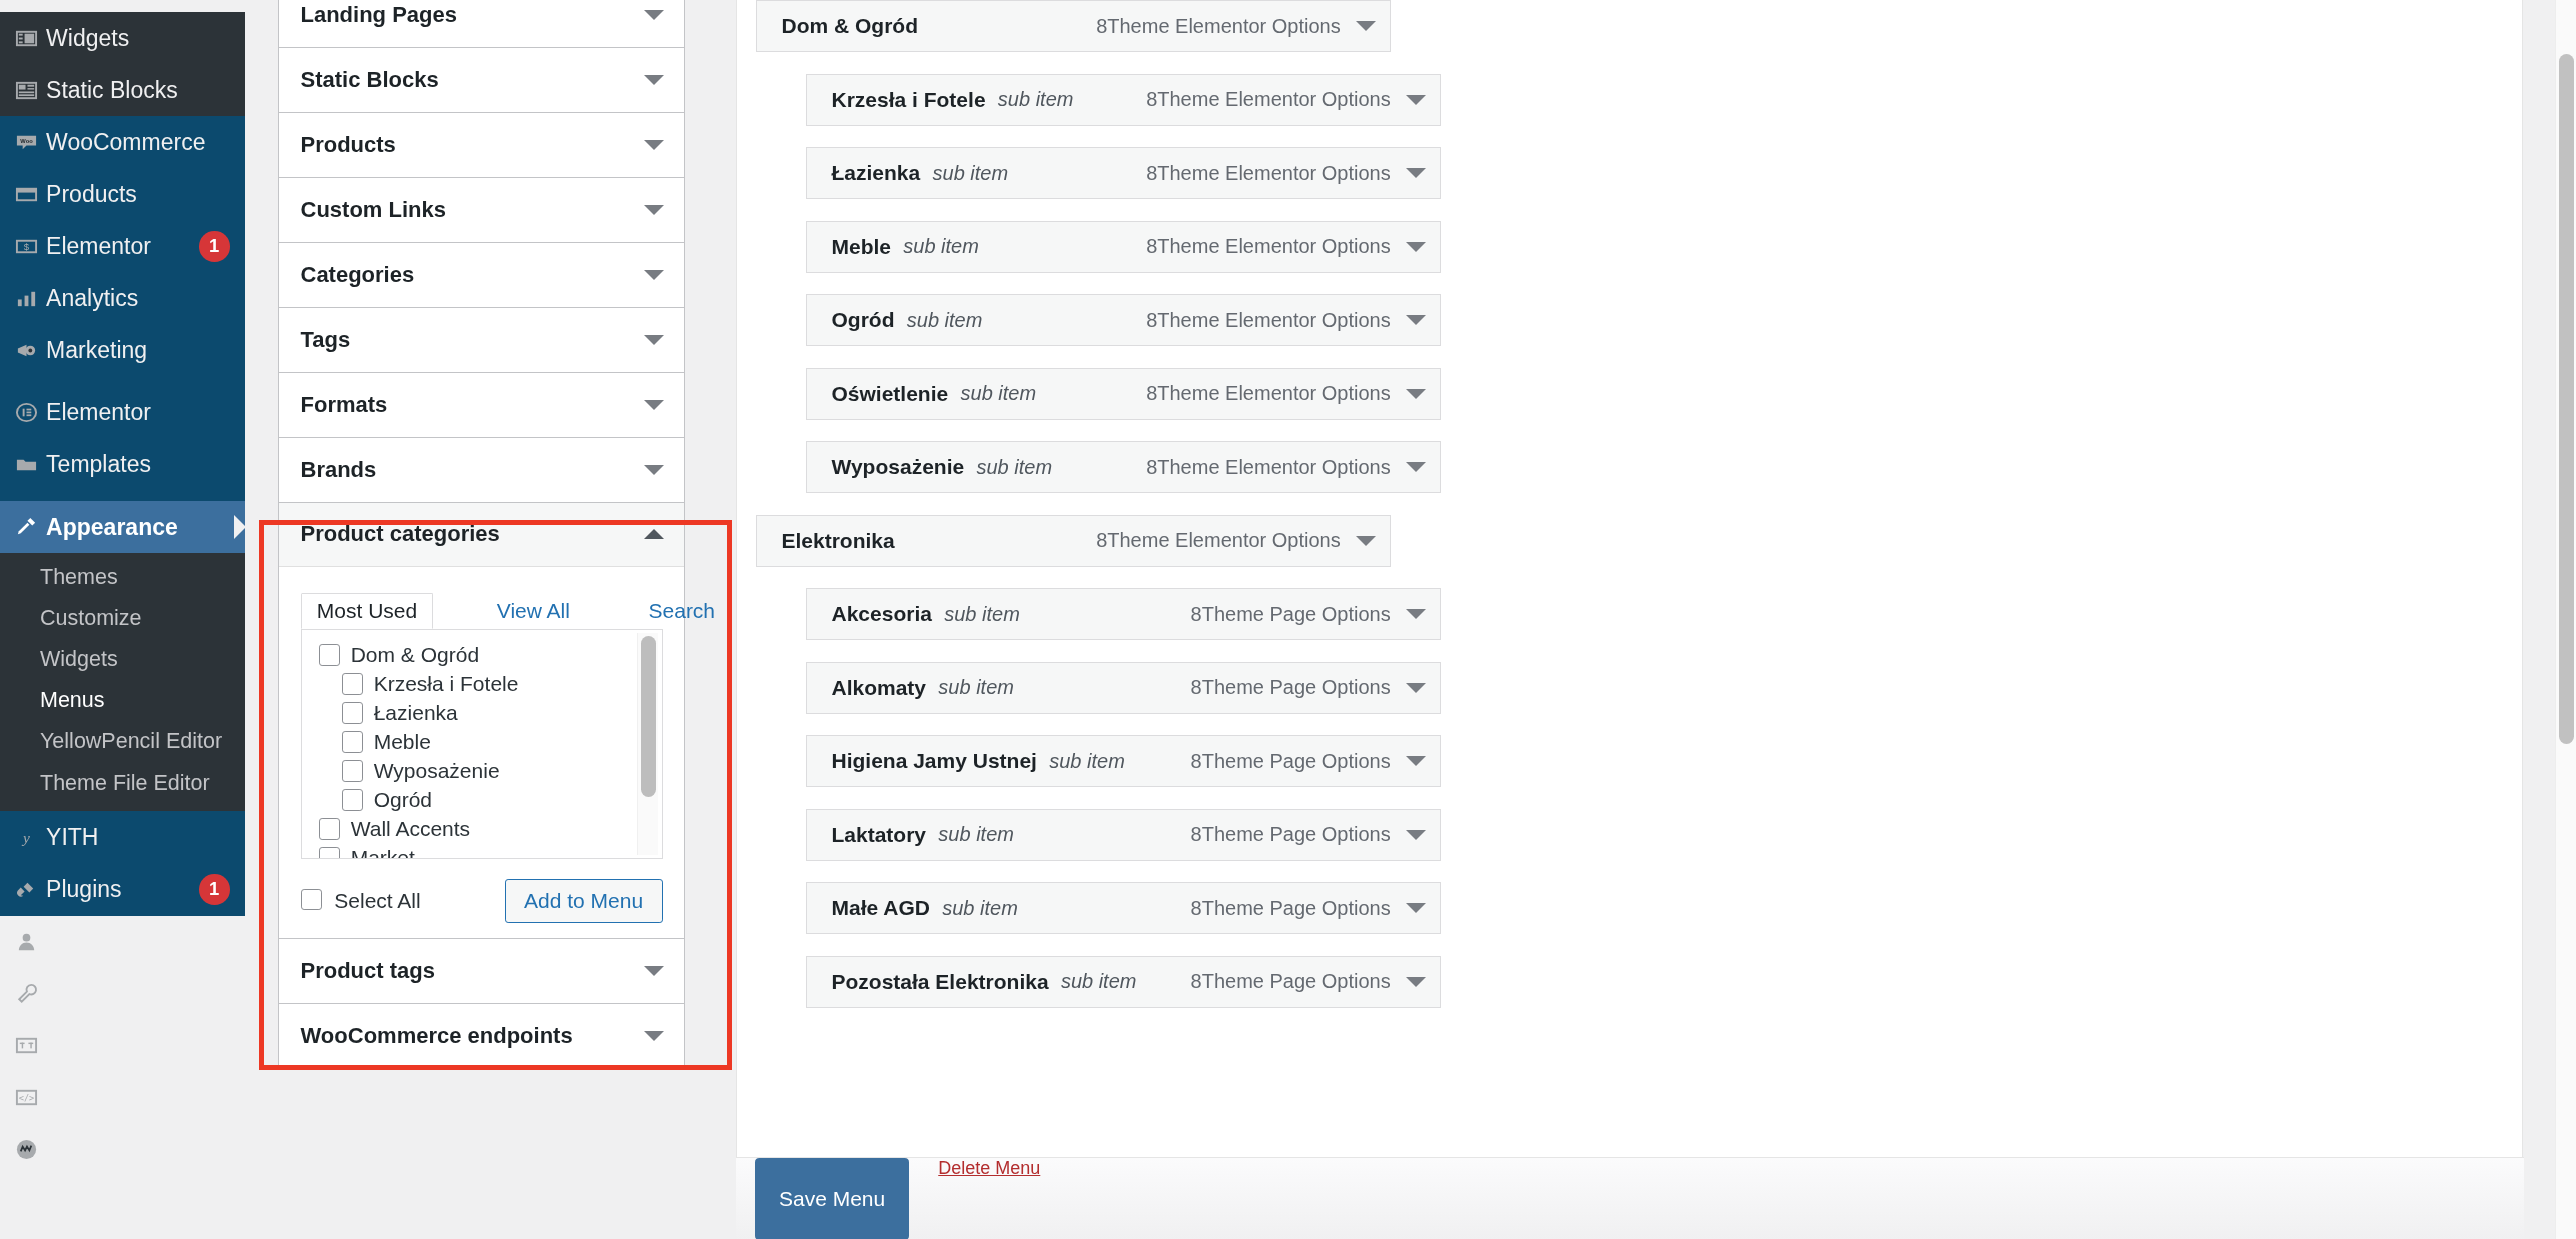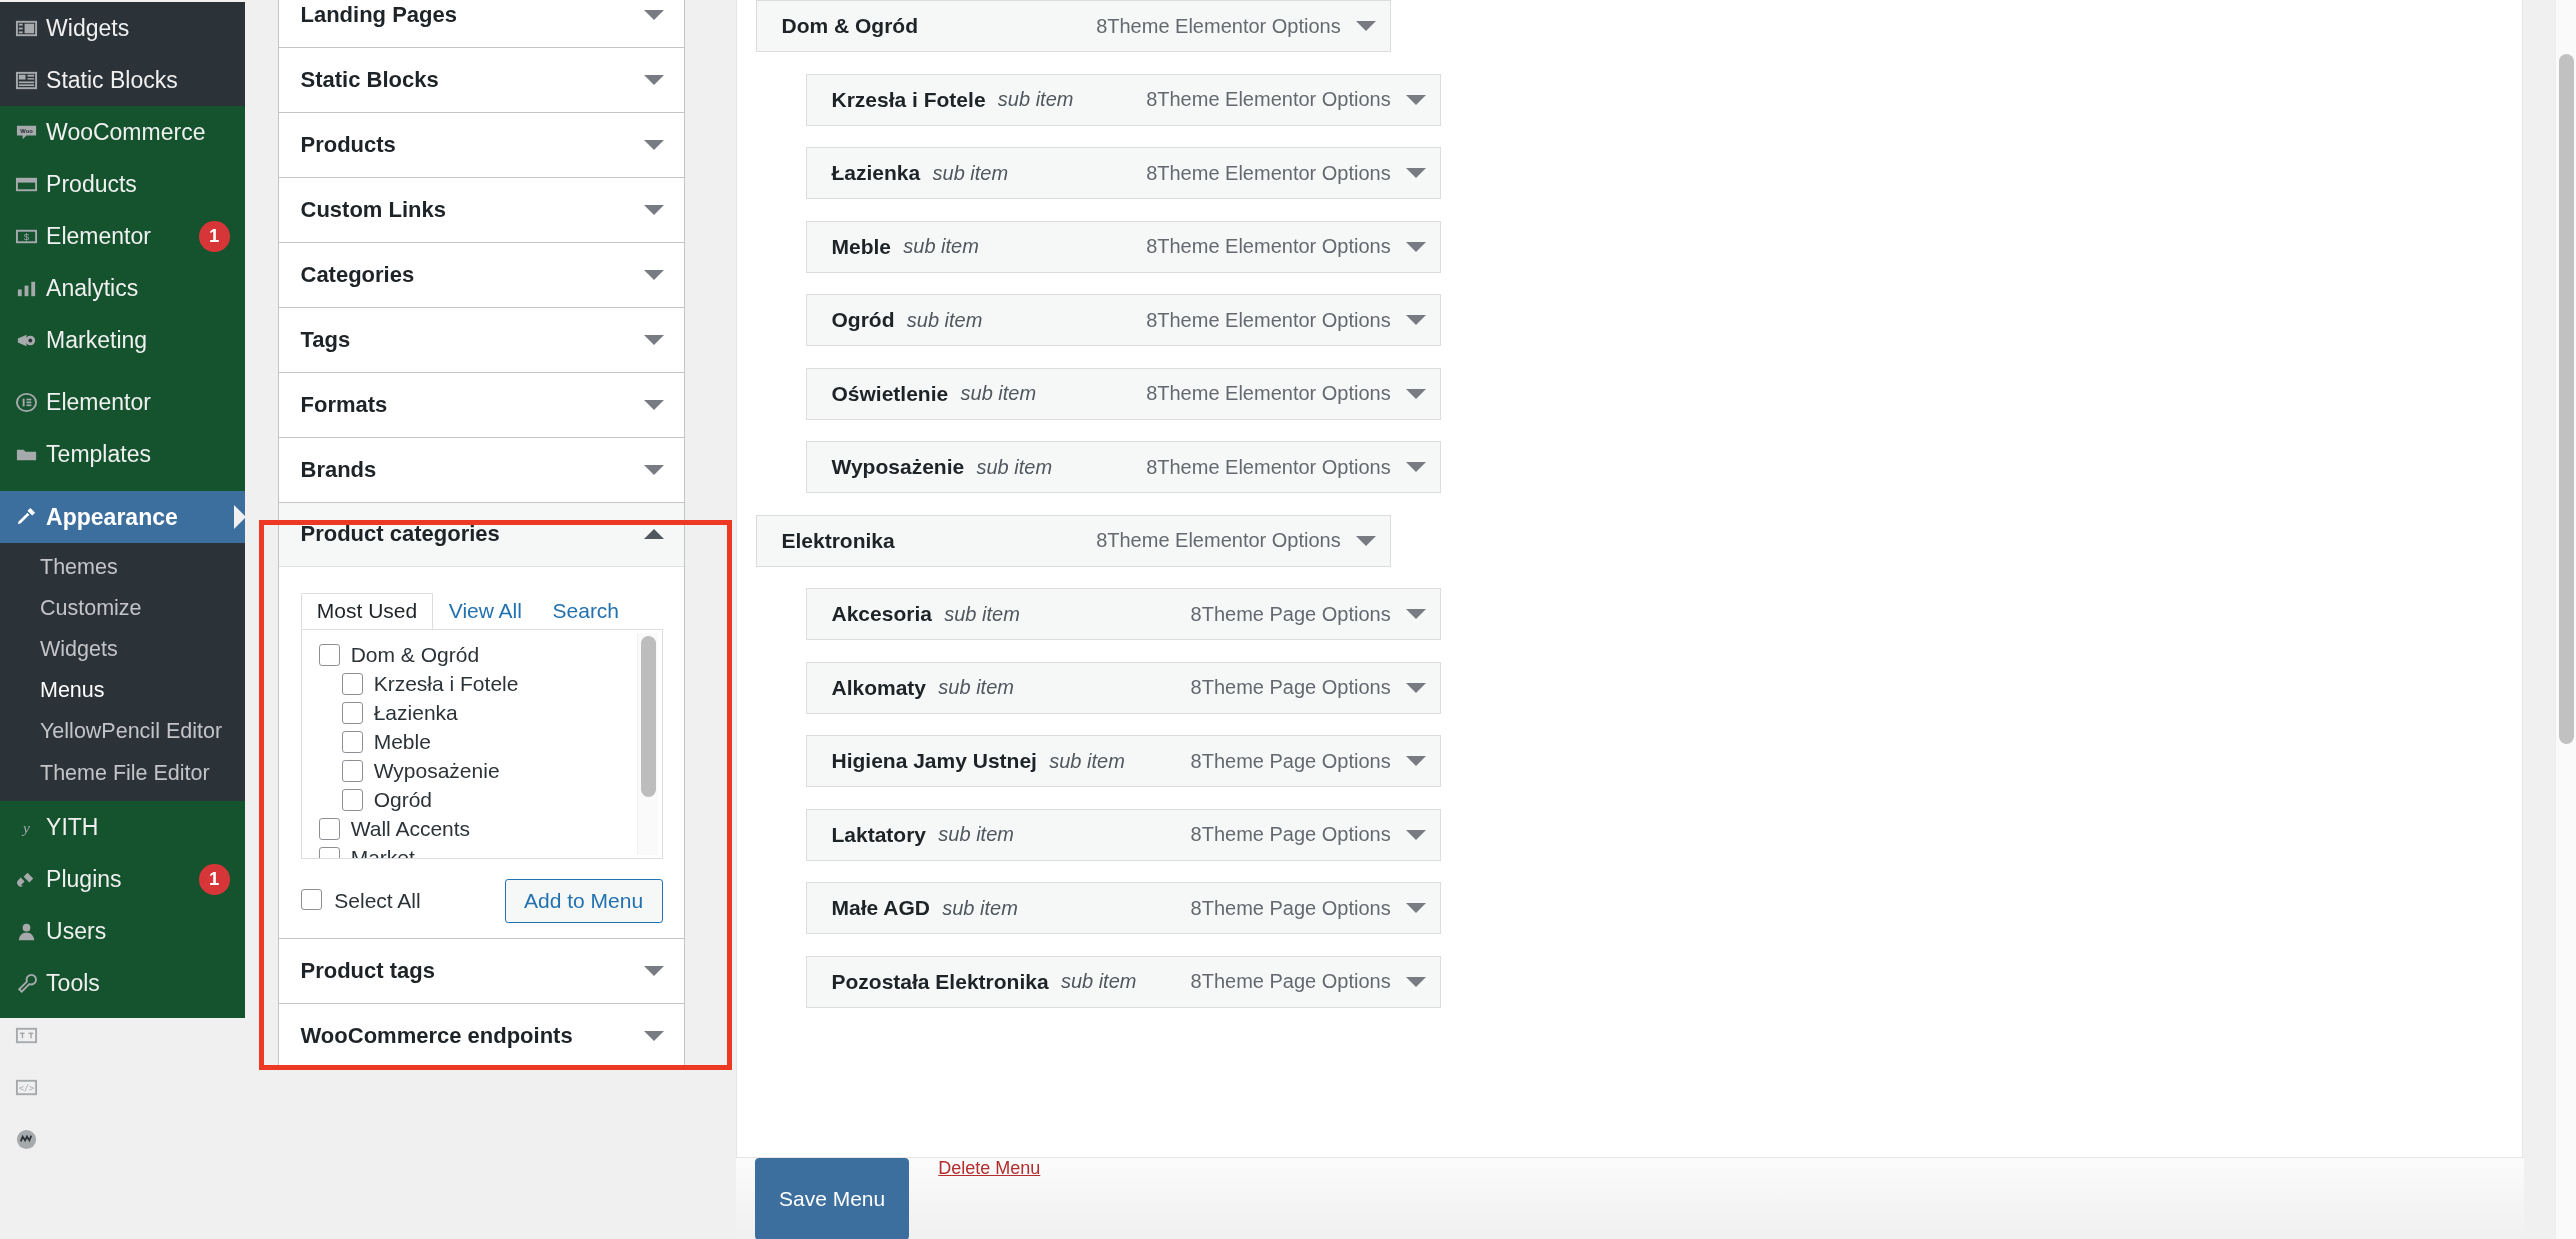--- a/index.html
+++ b/index.html
@@ -9,23 +9,23 @@
     background: #f0f0f1;
     font-family: "Liberation Sans", sans-serif;
     -webkit-font-smoothing: antialiased;
   }
 
   
   .app { position: relative; width: 2576px; height: 1240px; background: #f0f0f1; }
 
   
   .adminmenu {
-    position: absolute; left: 0; top: 2px;
-    width: 245px; height: 1016px;
-    background: #14532d;
+    position: absolute; left: 0; top: 12px;
+    width: 245px; height: 904px;
+    background: #0c4a6e;
     color: #f0f0f1;
   }
   .menu-top {
     display: flex; align-items: center;
     height: 52px; padding-left: 6.1px;
     font-size: 23px; font-weight: 400;
     color: #f0f0f1; position: relative;
   }
   .menu-top.lighter { background: #2c3338; }
   .menu-top.current {
@@ -102,20 +102,21 @@
     pointer-events: none;
     z-index: 6;
   }
 
   
   .cat-tabs {
     display: flex; align-items: flex-end;
     height: 37px;
     border-bottom: 0.8px solid #dcdcde;
     margin-bottom: 0;
+    gap: 48px;
   }
   .cat-tab {
     font-size: 21px; color: #2271b1;
     padding: 6.1px 15.3px 7.7px 15.3px;
     line-height: 1; cursor: pointer; white-space: nowrap;
   }
   .cat-tab.active {
     color: #1d2327;
     background: #fff;
     border: 0.8px solid #dcdcde;

